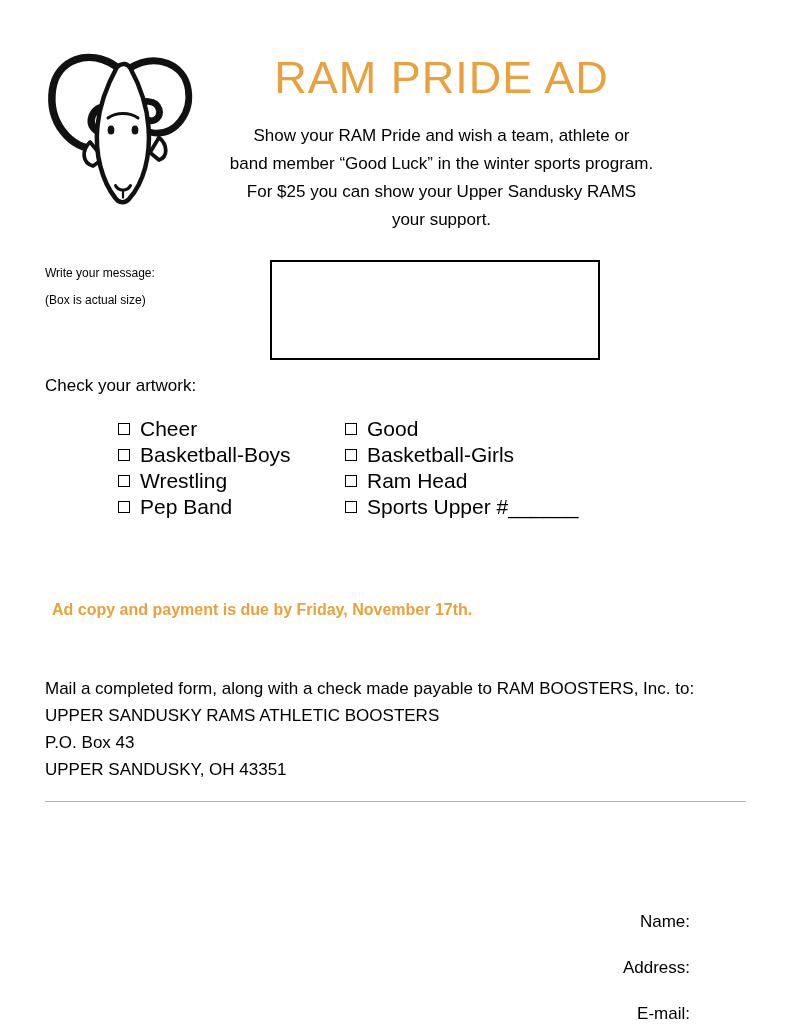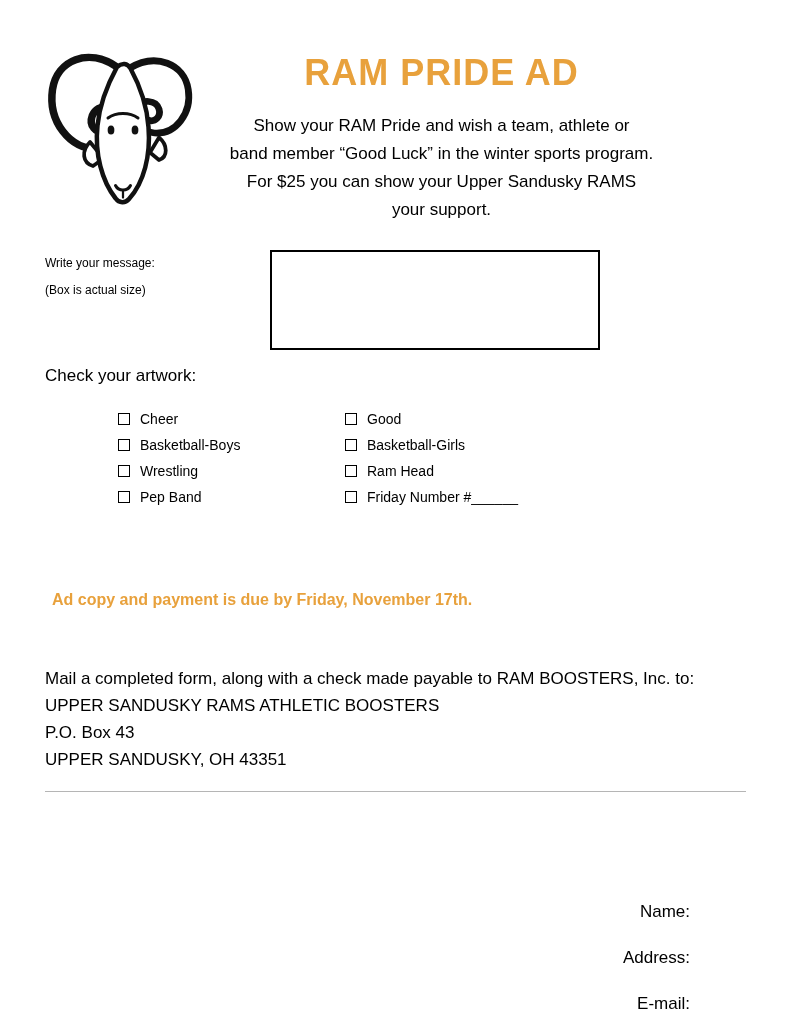--- a/index.html
+++ b/index.html
@@ -13,22 +13,22 @@
     background: #fff;
     overflow: hidden;
   }
 
   
   .header { display: flex; margin: 46px 45px 0 45px; }
   .logo-wrap { width: 150px; flex: 0 0 150px; }
   .header-text { flex: 1; text-align: center; padding-right: 58px; }
   .page-title {
     margin: 6px 0 18px 0;
-    font-size: 36px;
-    font-weight: 700;
+    font-size: 45px;
+    font-weight: 400;
     letter-spacing: 1px;
     color: var(--accent);
   }
   .intro-line { font-size: 17px; line-height: 28px; text-align: center; }
 
   
   .message-row { display: flex; margin: 26px 45px 0 45px; }
   .message-label { width: 225px; flex: 0 0 225px; font-size: 12px; line-height: 27px; }
   .message-box {
     width: 330px;
@@ -37,21 +37,21 @@
     background: #fff;
   }
 
   
   .artwork-heading { margin: 16px 45px 0 45px; font-size: 17px; }
   .checklist {
     display: grid;
     grid-template-columns: 227px auto;
     row-gap: 5px;
     margin: 22px 0 0 118px;
-    font-size: 14px;
+    font-size: 21px;
   }
   .check-item { display: flex; align-items: center; height: 21px; }
   .checkbox {
     display: inline-block;
     width: 12px;
     height: 12px;
     border: 1.7px solid #000;
     margin-right: 10px;
     flex: 0 0 auto;
     cursor: pointer;
@@ -151,21 +151,21 @@
     <div class="check-item">
       <span class="checkbox"></span>
       <span>Ram Head</span>
     </div>
     <div class="check-item">
       <span class="checkbox"></span>
       <span>Pep Band</span>
     </div>
     <div class="check-item">
       <span class="checkbox"></span>
-      <span>Friday Number #______</span>
+      <span>Sports Upper #______</span>
     </div>
   </div>
 
   <div class="due-notice">Ad copy and payment is due by Friday, November 17th.</div>
 
   <div class="mailing">
     <div>Mail a completed form, along with a check made payable to RAM BOOSTERS, Inc. to:</div>
     <div>UPPER SANDUSKY RAMS ATHLETIC BOOSTERS</div>
     <div>P.O. Box 43</div>
     <div>UPPER SANDUSKY, OH 43351</div>

